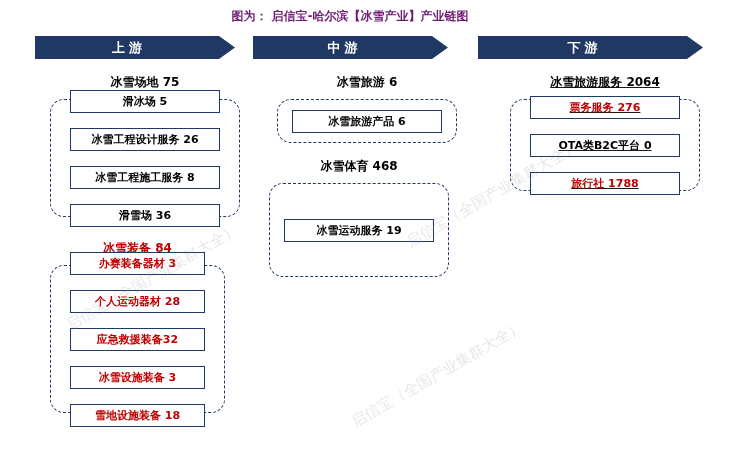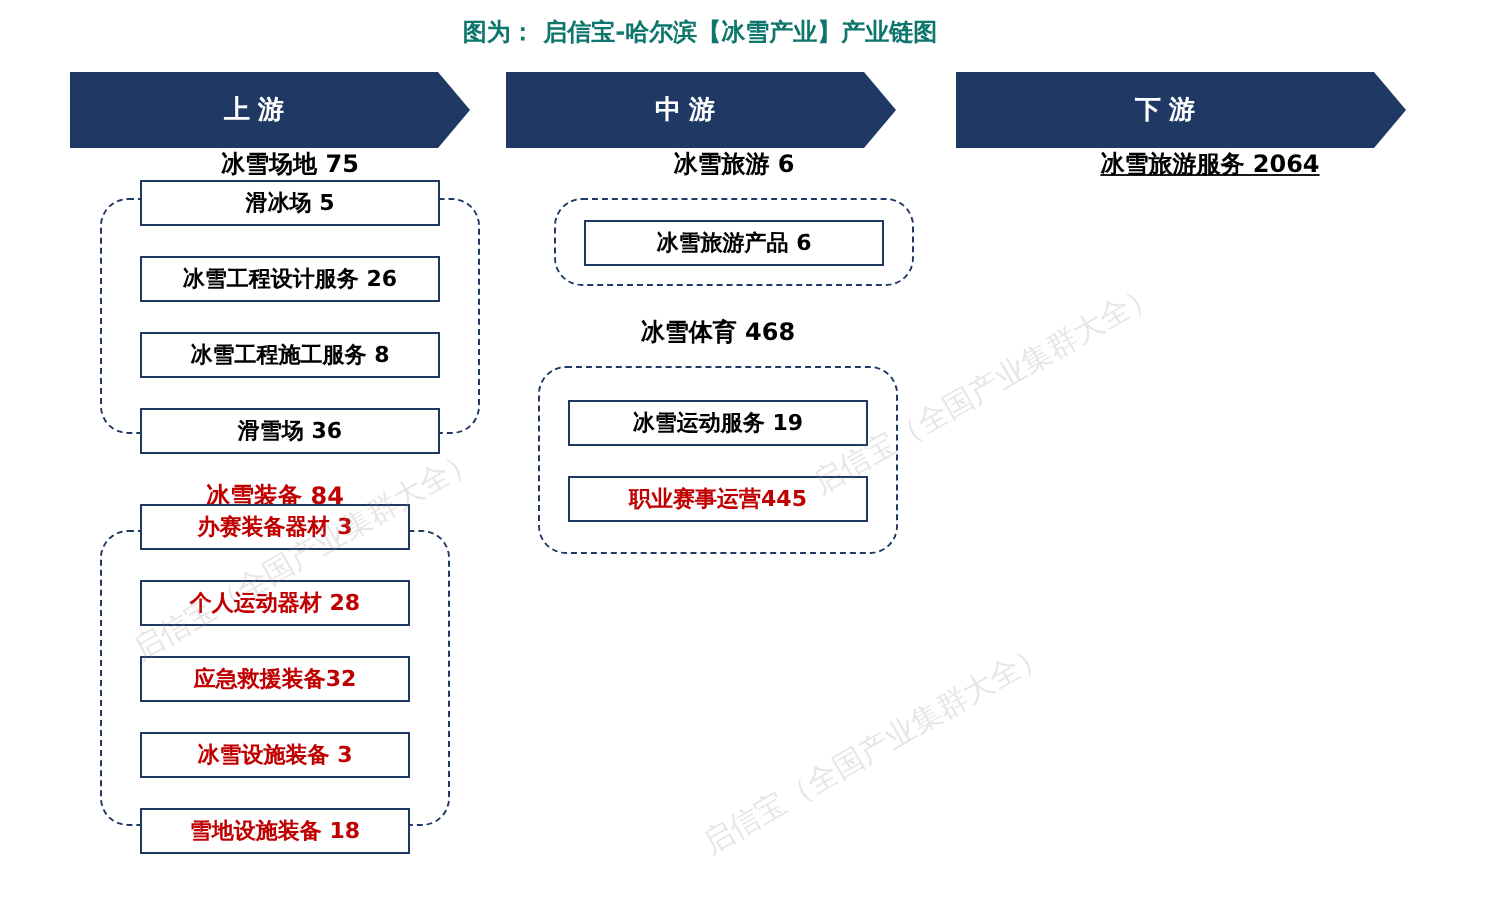--- a/index.html
+++ b/index.html
@@ -18,26 +18,26 @@
     color: var(--ink);
   }
   .title {
     position: absolute;
     top: 8px;
     left: 0;
     width: 700px;
     text-align: center;
     font-size: 12px;
     font-weight: bold;
-    color: #0f766e;
+    color: #701a75;
   }
   .arrow {
     position: absolute;
     top: 36px;
-    height: 38px;
+    height: 23px;
     background: var(--navy);
     clip-path: polygon(0 0, calc(100% - 16px) 0, 100% 50%, calc(100% - 16px) 100%, 0 100%);
     display: flex;
     align-items: center;
     justify-content: center;
   }
   .arrow span {
     color: #fff;
     font-size: 13px;
     font-weight: bold;
@@ -138,25 +138,29 @@
     <div class="group-header">冰雪旅游 6</div>
     <div class="dashed" style="height:44px;">
       <div class="box w150">冰雪旅游产品 6</div>
     </div>
   </div>
 
   <div class="group" style="left:254px; top:158px; width:180px;">
     <div class="group-header">冰雪体育 468</div>
     <div class="dashed" style="height:94px;">
       <div class="box w150">冰雪运动服务 19</div>
-      <div class="box w150 red">职业赛事运营445</div>
     </div>
   </div>
 
   <div class="group" style="left:495px; top:74px; width:190px;text-decoration:underline;">
     <div class="group-header">冰雪旅游服务 2064</div>
+    <div class="dashed" style="height:92px;">
+      <div class="box w150 red">票务服务 276</div>
+      <div class="box w150">OTA类B2C平台 0</div>
+      <div class="box w150 red">旅行社 1788</div>
+    </div>
   </div>
 
   <div class="watermark" style="left:55px; top:268px;">启信宝（全国产业集群大全）</div>
   <div class="watermark" style="left:395px; top:185px;">启信宝（全国产业集群大全）</div>
   <div class="watermark" style="left:340px; top:365px;">启信宝（全国产业集群大全）</div>
 
 </div>
 
 </body></html>

